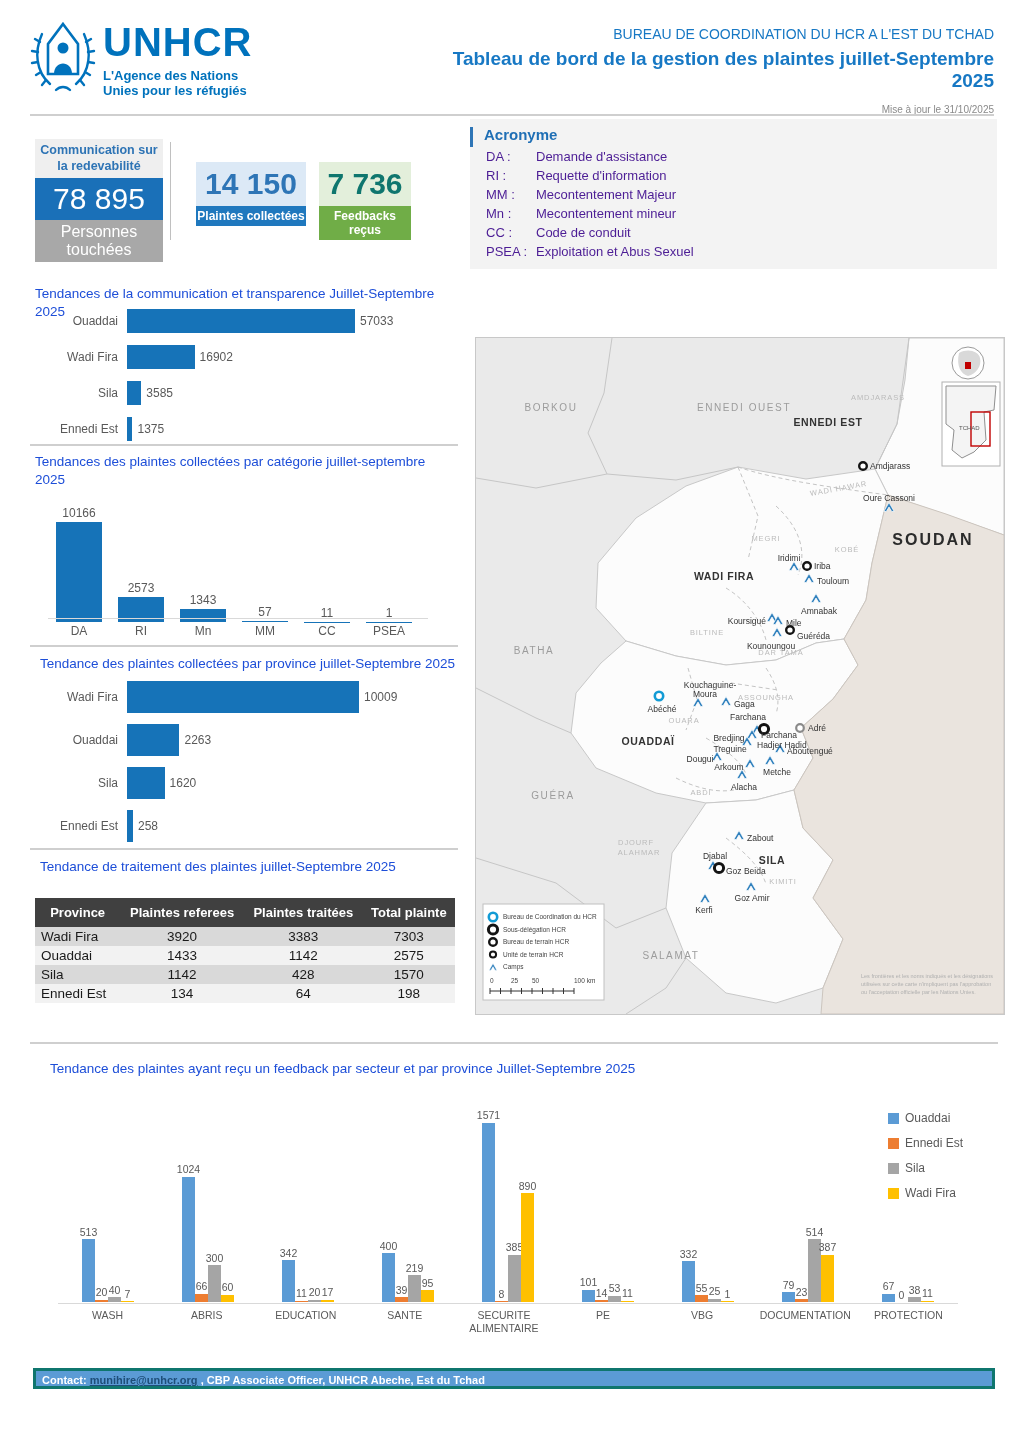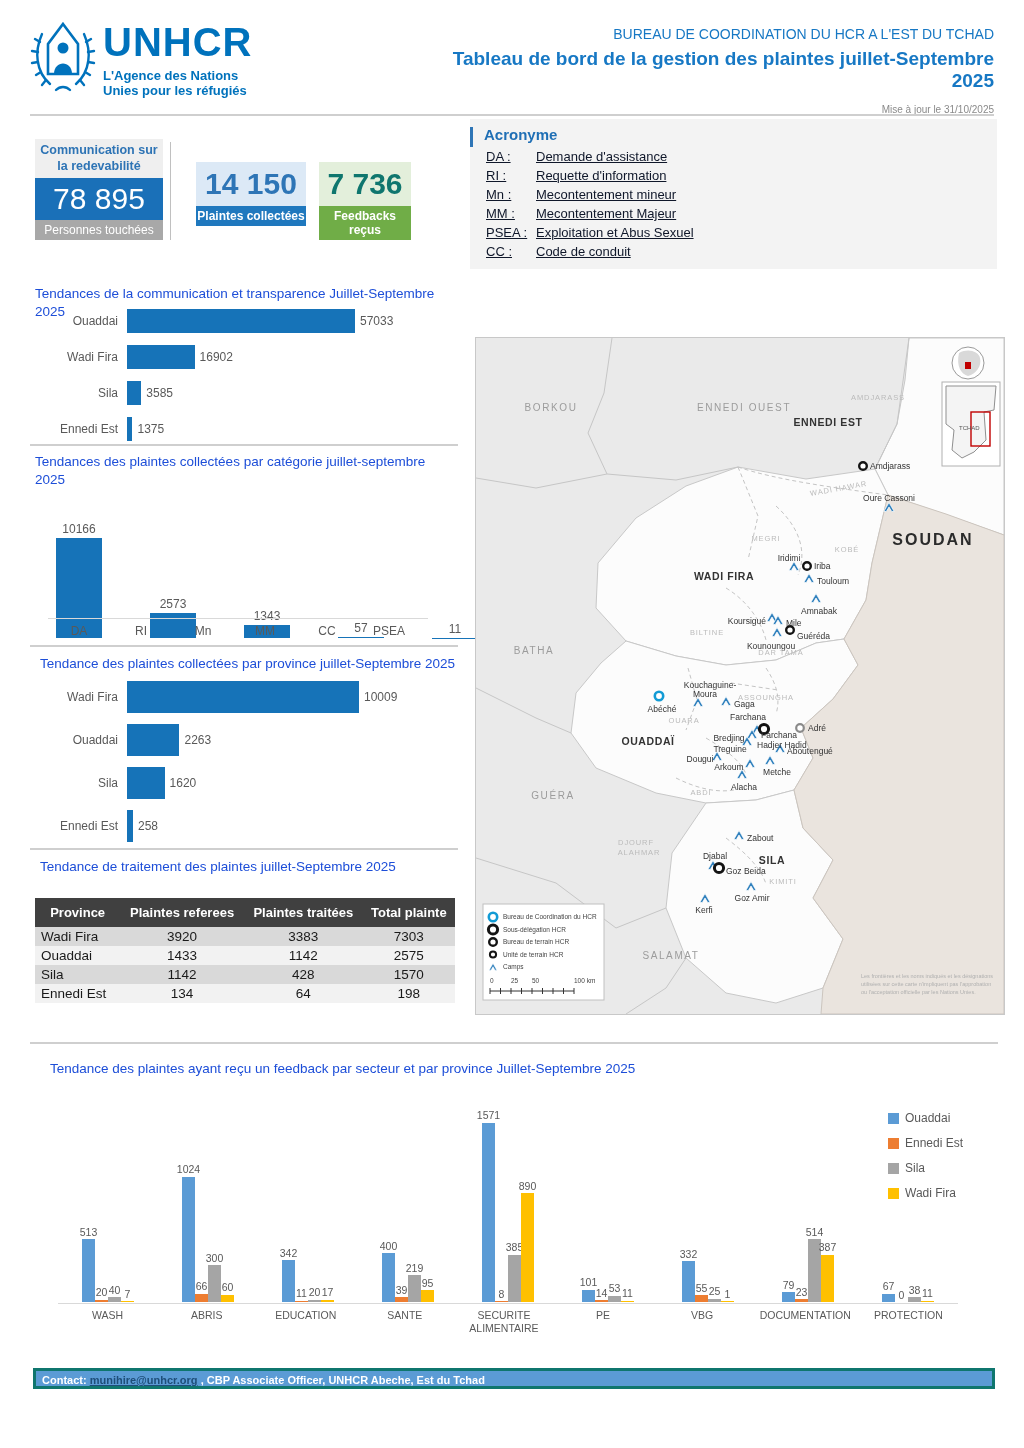--- a/index.html
+++ b/index.html
@@ -11,32 +11,32 @@
   #unhcr-text { color:#0072BC; font-weight:bold; font-size:40px; letter-spacing:1px; line-height:1; }
   .logo-sub { color:#0072BC; font-weight:bold; font-size:13px; line-height:1.18; }
   #hdr-bureau { color:#1778C4; font-size:14px; text-align:right; }
   #hdr-title { color:#1778C4; font-size:19px; font-weight:bold; text-align:right; }
   #hdr-update { color:#8a8a8a; font-size:10px; text-align:right; }
   .divider { background:#CFCFCF; height:2px; }
 
   
   .kpi-title { background:#EFEFEF; color:#2E74B5; font-weight:bold; font-size:12.5px; text-align:center; padding:4px 2px; line-height:1.25; }
   .kpi-num-dark { background:#1A70B8; color:#fff; font-weight:normal; font-size:30px; text-align:center; padding:4px 0; }
-  .kpi-cap-gray { background:#A8A8A8; color:#fff; font-size:12px; text-align:center; padding:3px 0; }
+  .kpi-cap-gray { background:#A8A8A8; color:#fff; font-size:16px; text-align:center; padding:3px 0; }
   .kpi-num-blue { background:#DCE9F6; color:#2E75B6; font-weight:bold; font-size:30px; text-align:center; padding:5px 0; }
   .kpi-cap-blue { background:#1F78BE; color:#fff; font-size:12px; font-weight:bold; text-align:center; padding:3px 0; }
   .kpi-num-green { background:#E3EFDB; color:#0f766e; font-weight:bold; font-size:30px; text-align:center; padding:5px 0; }
   .kpi-cap-green { background:#70AD47; color:#fff; font-size:12px; font-weight:bold; text-align:center; padding:3px 0; }
   .vline { width:1px; background:#C0C0C0; }
 
   
   #acronym-panel { background:#F3F3F3; }
   #acronym-accent { position:absolute; left:0; top:8px; width:3px; height:20px; background:#2E75B6; }
   #acronym-title { color:#1F6FB5; font-weight:bold; font-size:15px; padding:7px 0 4px 14px; }
-  .acr-row { display:flex; font-size:13px; color:#0f172a; line-height:19px; padding-left:16px;text-decoration:underline; }
+  .acr-row { display:flex; font-size:13px; color:#4c1d95; line-height:19px; padding-left:16px; }
   .acr-abbr { flex:0 0 50px; }
 
   .sec-title { color:#1d4ed8; font-size:13.5px; line-height:1.3; }
 
   
   .hrow { display:flex; align-items:center; }
   .hlabel { flex:0 0 92px; text-align:right; padding-right:9px; font-size:12px; color:#595959; }
   .hbar { background:#1673B8; }
   .hval { font-size:12px; color:#595959; margin-left:5px; }
 
@@ -135,34 +135,34 @@
   <div id="acronym-list">
       <div class="acr-row">
         <span class="acr-abbr">DA :</span>
         <span>Demande d'assistance</span>
       </div>
       <div class="acr-row">
         <span class="acr-abbr">RI :</span>
         <span>Requette d'information</span>
       </div>
       <div class="acr-row">
+        <span class="acr-abbr">MM :</span>
+        <span>Mecontentement Majeur</span>
+      </div>
+      <div class="acr-row">
         <span class="acr-abbr">Mn :</span>
         <span>Mecontentement mineur</span>
       </div>
       <div class="acr-row">
-        <span class="acr-abbr">MM :</span>
-        <span>Mecontentement Majeur</span>
+        <span class="acr-abbr">CC :</span>
+        <span>Code de conduit</span>
       </div>
       <div class="acr-row">
         <span class="acr-abbr">PSEA :</span>
         <span>Exploitation et Abus Sexuel</span>
-      </div>
-      <div class="acr-row">
-        <span class="acr-abbr">CC :</span>
-        <span>Code de conduit</span>
       </div>
     </div>
 </div>
 
 <div class="sec-title abs" style="left:35px; top:285px; width:424px;">Tendances de la communication et transparence Juillet-Septembre 2025</div>
 <div id="chart1" class="abs" style="left:35px; top:309px; width:424px;">
     <div class="hrow" style="height: 24px; margin-bottom: 12px;">
       <span class="hlabel">Ouaddai</span>
       <div class="hbar" style="width: 228px; height: 24px; background: rgb(22, 115, 184);"></div>
       <span class="hval">57033</span>
@@ -179,21 +179,21 @@
     </div>
     <div class="hrow" style="height: 24px; margin-bottom: 0px;">
       <span class="hlabel">Ennedi Est</span>
       <div class="hbar" style="width: 5.49682px; height: 24px; background: rgb(22, 115, 184);"></div>
       <span class="hval">1375</span>
     </div>
   </div>
 <div class="divider abs" style="left:30px; top:444px; width:428px; height:1.5px;"></div>
 
 <div class="sec-title abs" style="left:35px; top:453px; width:410px;">Tendances des plaintes collectées par catégorie juillet-septembre 2025</div>
-<div id="cat-chart" class="abs" style="left:48px; top:512px;gap:32px;">
+<div id="cat-chart" class="abs" style="left:48px; top:496px;">
     <div class="vslot">
       <span class="vval">10166</span>
       <div class="vbar" style="height: 100px; background: rgb(22, 115, 184);"></div>
     </div>
     <div class="vslot">
       <span class="vval">2573</span>
       <div class="vbar" style="height: 25.3099px; background: rgb(22, 115, 184);"></div>
     </div>
     <div class="vslot">
       <span class="vval">1343</span>

